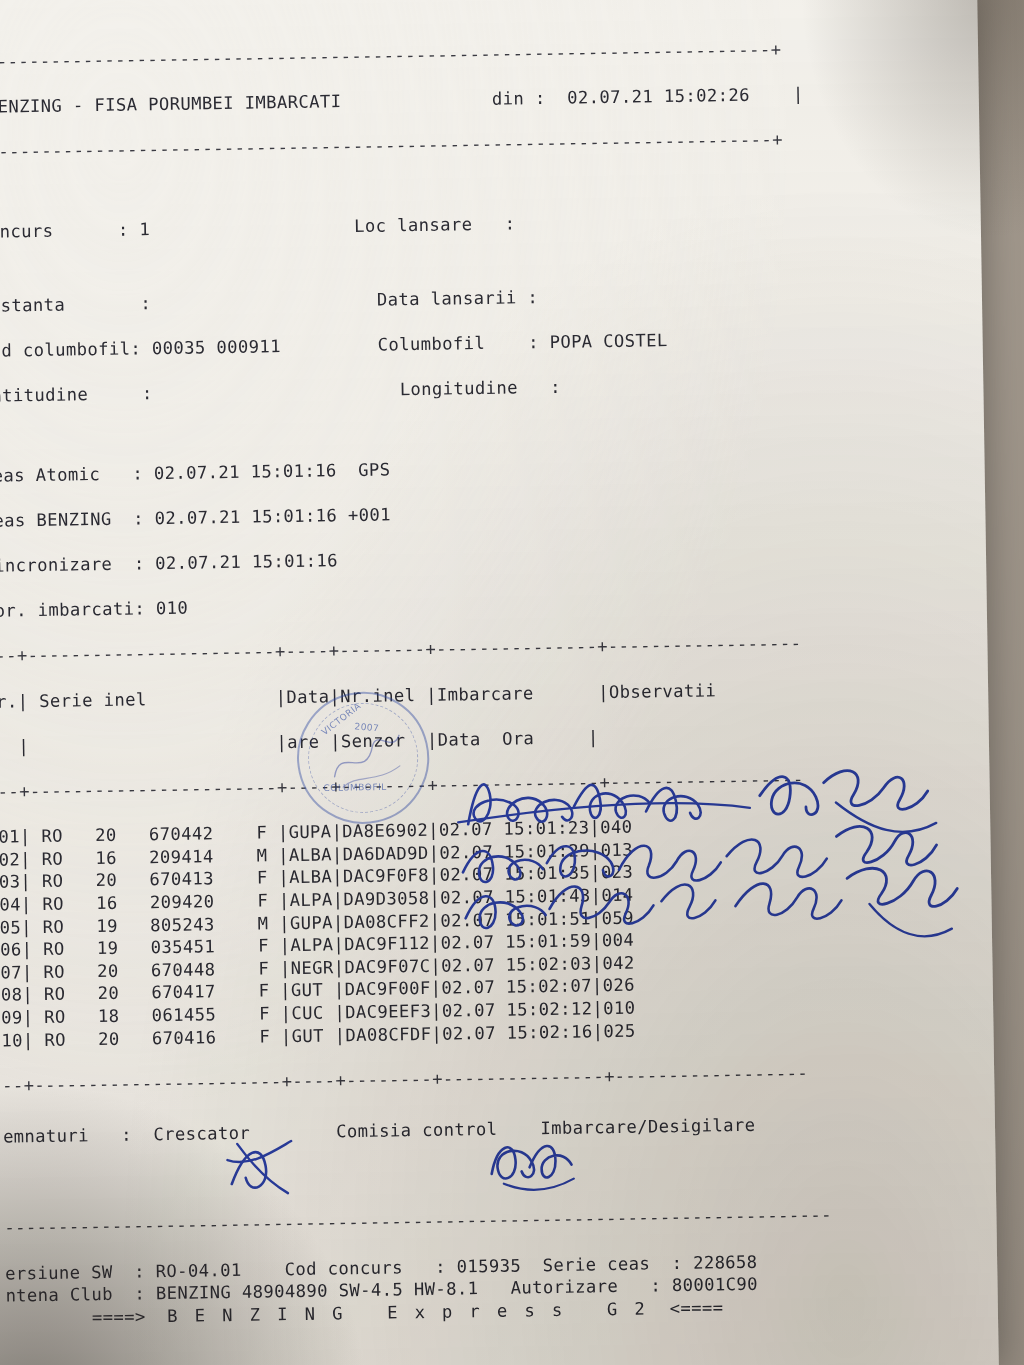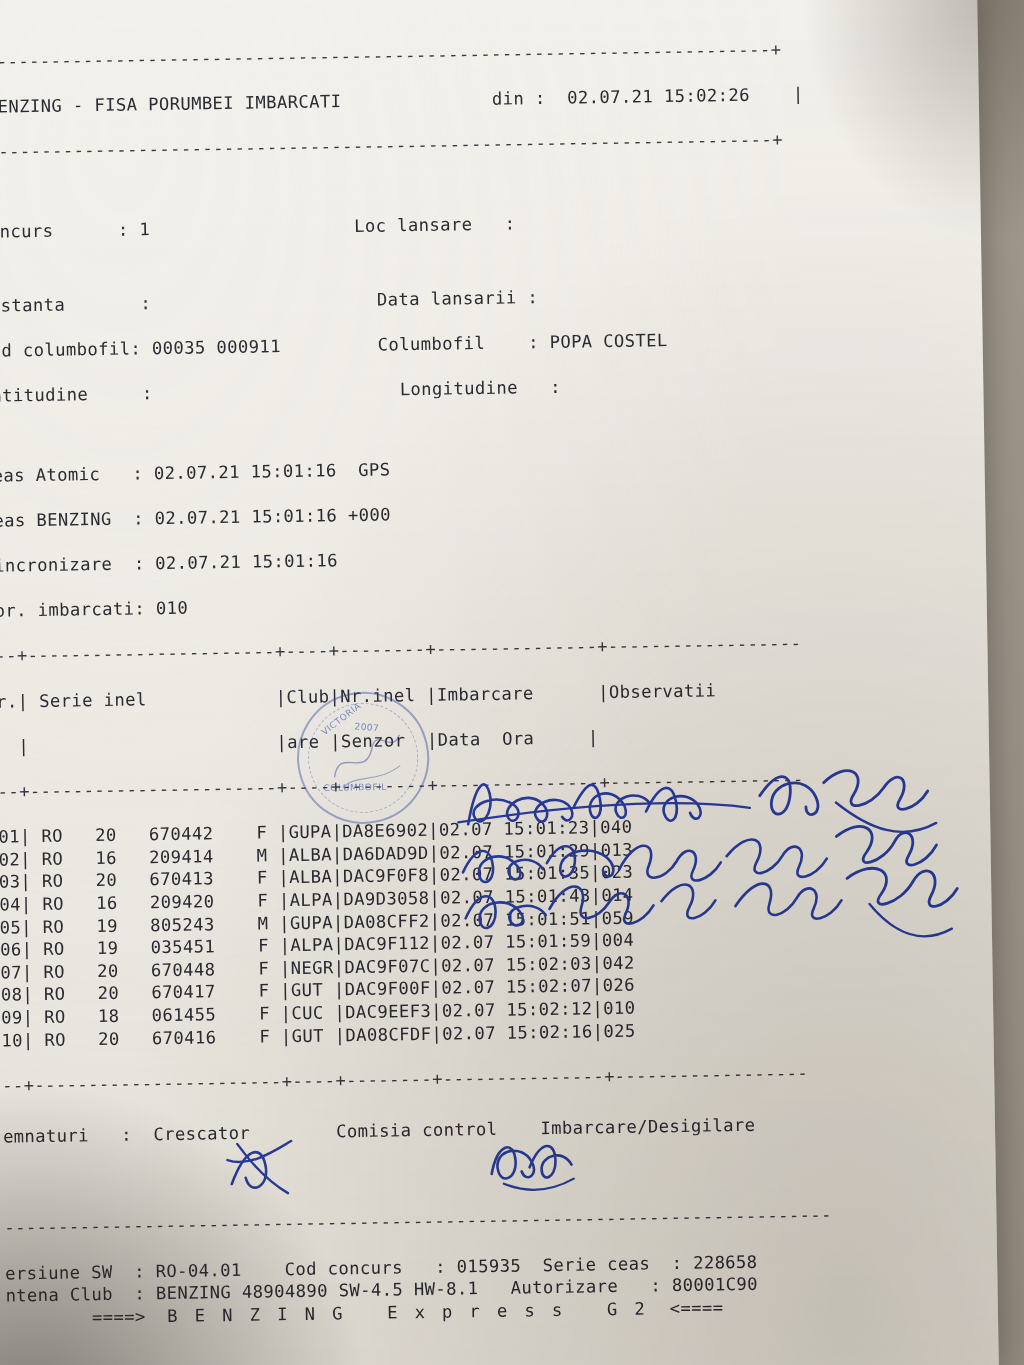--- a/index.html
+++ b/index.html
@@ -155,25 +155,25 @@
 <span class="blk"><span>BENZING - FISA PORUMBEI IMBARCATI</span><span>              </span><span>din :</span><span>  </span><span>02.07.21 15:02:26</span><span>    |</span></span>
 <span class="rule">-------------------------------------------------------------------------+</span>
 <span class="sect-gap"></span>
 <span class="blk"><span>oncurs</span><span>      </span><span>:</span><span> </span><span>1</span><span>                   </span><span>Loc lansare</span><span>   </span><span>:</span><span></span></span>
 <span class="sect-gap-sm"></span>
 <span class="blk"><span>istanta</span><span>       </span><span>:</span><span></span><span>                     </span><span>Data lansarii</span><span> </span><span>:</span><span></span></span>
 <span class="blk"><span>od columbofil:</span><span> </span><span>00035 000911</span><span>         </span><span>Columbofil</span><span>    </span><span>:</span><span> </span><span>POPA COSTEL</span></span>
 <span class="blk"><span>atitudine</span><span>     </span><span>:</span><span></span><span>                       </span><span>Longitudine</span><span>   </span><span>:</span><span></span></span>
 <span class="sect-gap"></span>
 <span class="blk"><span>eas Atomic</span><span>   </span><span>:</span><span> </span><span>02.07.21 15:01:16</span><span>  </span><span>GPS</span></span>
-<span class="blk"><span>eas BENZING</span><span>  </span><span>:</span><span> </span><span>02.07.21 15:01:16</span><span> </span><span>+000</span></span>
+<span class="blk"><span>eas BENZING</span><span>  </span><span>:</span><span> </span><span>02.07.21 15:01:16</span><span> </span><span>+001</span></span>
 <span class="blk"><span>incronizare</span><span>  </span><span>:</span><span> </span><span>02.07.21 15:01:16</span></span>
 <span class="blk"><span>or. imbarcati:</span><span> </span><span>010</span></span>
 <span class="rule">--+-----------------------+----+--------+---------------+------------------</span>
-<span class="blk"><span>r.</span><span>| </span><span>Serie inel</span><span>            |</span><span>Club</span><span>|</span><span>Nr.inel</span><span> |</span><span>Imbarcare</span><span>      |</span><span>Observatii</span></span>
+<span class="blk"><span>r.</span><span>| </span><span>Serie inel</span><span>            |</span><span>Data</span><span>|</span><span>Nr.inel</span><span> |</span><span>Imbarcare</span><span>      |</span><span>Observatii</span></span>
 <span class="blk"><span>  |                       |</span><span>are</span><span> |</span><span>Senzor</span><span>  |</span><span>Data  Ora</span><span>     |</span></span>
 <span class="rule">--+-----------------------+----+--------+---------------+------------------</span>
 <span class="blk" id="rows"><span class="blk"><span>01</span><span>| </span><span>RO</span><span>   </span><span>20</span><span>   </span><span>670442</span><span>    </span><span>F</span><span> |</span><span>GUPA</span><span>|</span><span>DA8E6902</span><span>|</span><span>02.07</span><span> </span><span>15:01:23</span><span>|</span><span>040</span></span><span class="blk"><span>02</span><span>| </span><span>RO</span><span>   </span><span>16</span><span>   </span><span>209414</span><span>    </span><span>M</span><span> |</span><span>ALBA</span><span>|</span><span>DA6DAD9D</span><span>|</span><span>02.07</span><span> </span><span>15:01:29</span><span>|</span><span>013</span></span><span class="blk"><span>03</span><span>| </span><span>RO</span><span>   </span><span>20</span><span>   </span><span>670413</span><span>    </span><span>F</span><span> |</span><span>ALBA</span><span>|</span><span>DAC9F0F8</span><span>|</span><span>02.07</span><span> </span><span>15:01:35</span><span>|</span><span>023</span></span><span class="blk"><span>04</span><span>| </span><span>RO</span><span>   </span><span>16</span><span>   </span><span>209420</span><span>    </span><span>F</span><span> |</span><span>ALPA</span><span>|</span><span>DA9D3058</span><span>|</span><span>02.07</span><span> </span><span>15:01:43</span><span>|</span><span>014</span></span><span class="blk"><span>05</span><span>| </span><span>RO</span><span>   </span><span>19</span><span>   </span><span>805243</span><span>    </span><span>M</span><span> |</span><span>GUPA</span><span>|</span><span>DA08CFF2</span><span>|</span><span>02.07</span><span> </span><span>15:01:51</span><span>|</span><span>059</span></span><span class="blk"><span>06</span><span>| </span><span>RO</span><span>   </span><span>19</span><span>   </span><span>035451</span><span>    </span><span>F</span><span> |</span><span>ALPA</span><span>|</span><span>DAC9F112</span><span>|</span><span>02.07</span><span> </span><span>15:01:59</span><span>|</span><span>004</span></span><span class="blk"><span>07</span><span>| </span><span>RO</span><span>   </span><span>20</span><span>   </span><span>670448</span><span>    </span><span>F</span><span> |</span><span>NEGR</span><span>|</span><span>DAC9F07C</span><span>|</span><span>02.07</span><span> </span><span>15:02:03</span><span>|</span><span>042</span></span><span class="blk"><span>08</span><span>| </span><span>RO</span><span>   </span><span>20</span><span>   </span><span>670417</span><span>    </span><span>F</span><span> |</span><span>GUT </span><span>|</span><span>DAC9F00F</span><span>|</span><span>02.07</span><span> </span><span>15:02:07</span><span>|</span><span>026</span></span><span class="blk"><span>09</span><span>| </span><span>RO</span><span>   </span><span>18</span><span>   </span><span>061455</span><span>    </span><span>F</span><span> |</span><span>CUC </span><span>|</span><span>DAC9EEF3</span><span>|</span><span>02.07</span><span> </span><span>15:02:12</span><span>|</span><span>010</span></span><span class="blk"><span>10</span><span>| </span><span>RO</span><span>   </span><span>20</span><span>   </span><span>670416</span><span>    </span><span>F</span><span> |</span><span>GUT </span><span>|</span><span>DA08CFDF</span><span>|</span><span>02.07</span><span> </span><span>15:02:16</span><span>|</span><span>025</span></span></span>
 <span class="rule">--+-----------------------+----+--------+---------------+------------------</span>
     </div>
 
     <div class="ghost" style="left:420px; top:640px;">&nbsp;</div>
 
     <div id="stamp">
       <span class="stamp-txt" style="left:28px; top:16px; transform:rotate(-25deg);">VICTORIA</span>

